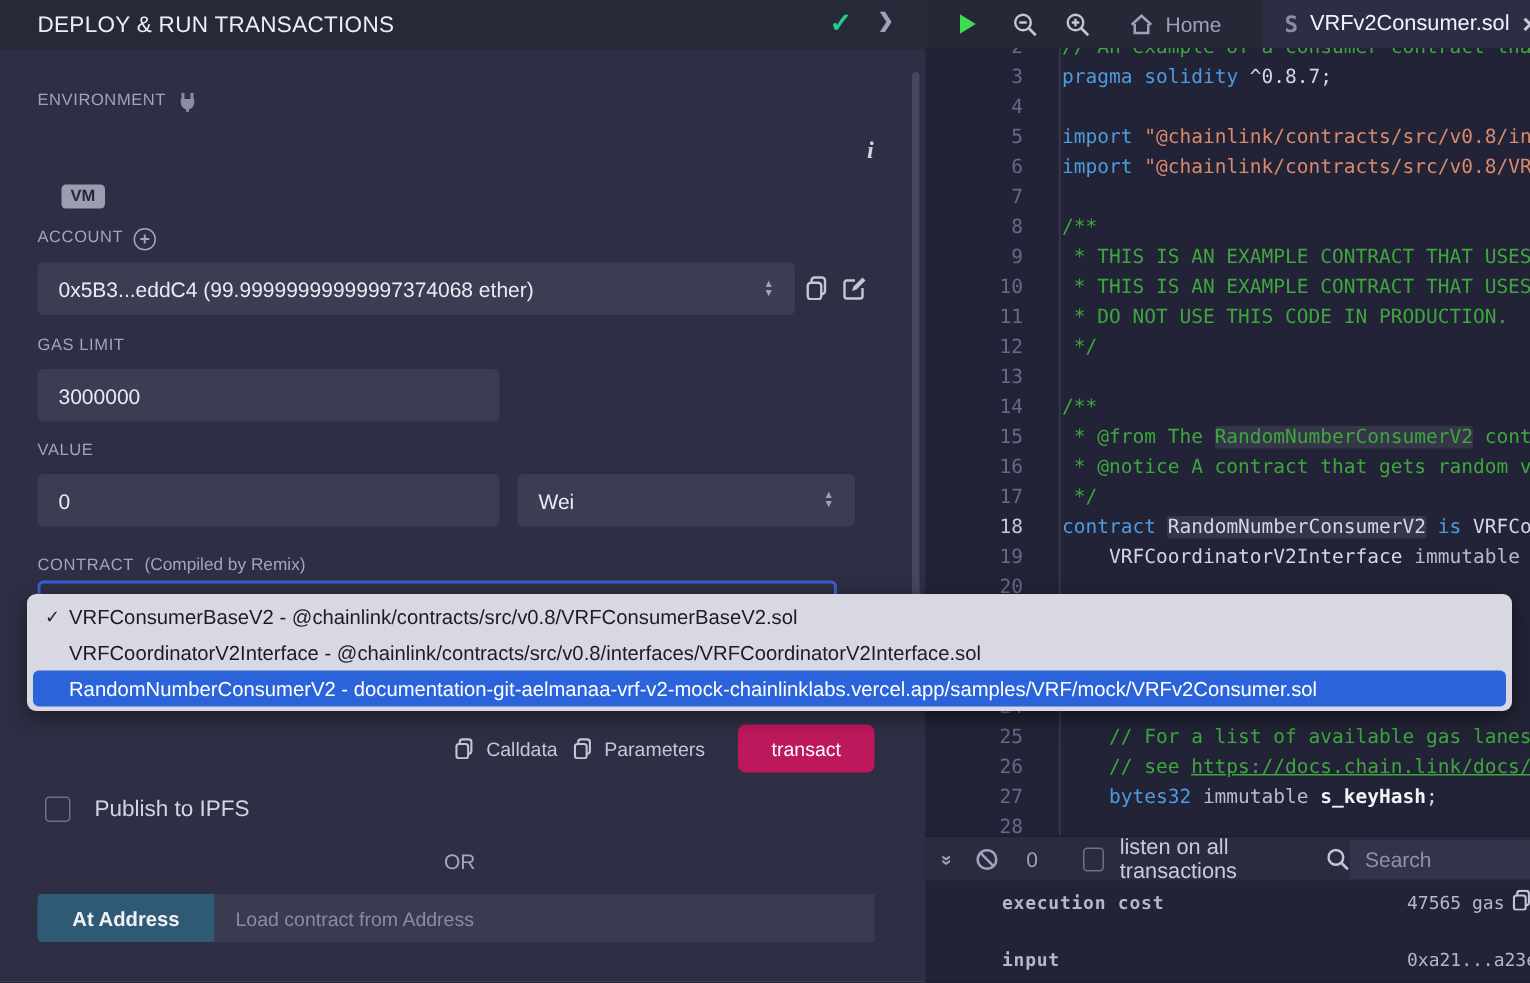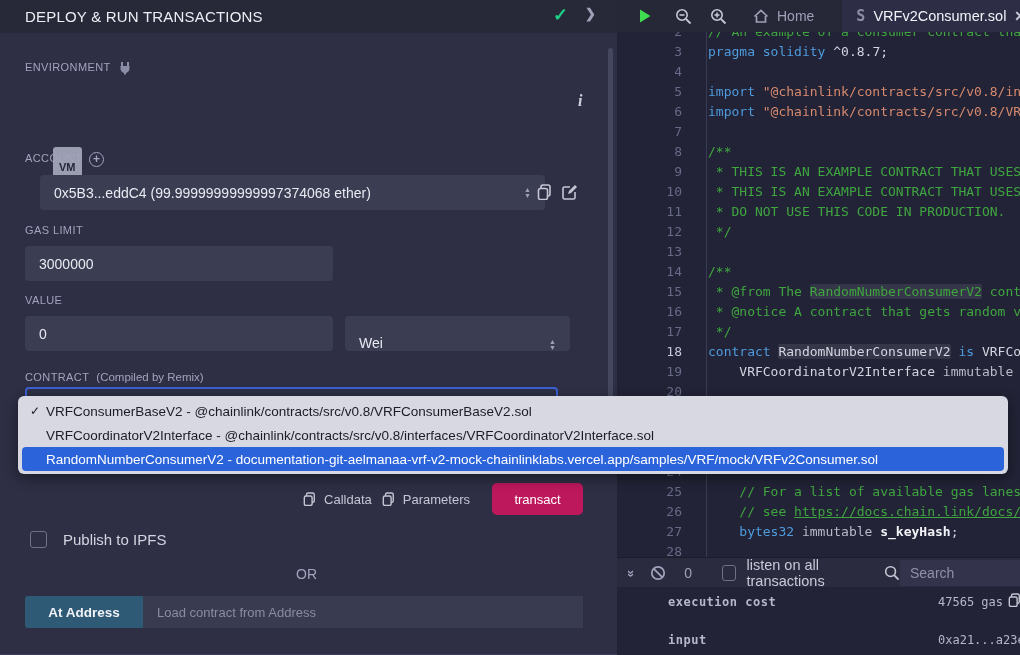--- a/index.html
+++ b/index.html
@@ -12,21 +12,21 @@
   .panel-title { color:#edeef5; font-size:15px; letter-spacing:.2px; margin-left:25px; }
   .hdr-check { position:absolute; left:553px; top:4px; color:#1ecf86; font-size:18px; font-weight:bold; }
   .hdr-chevron { position:absolute; left:585px; top:6px; color:#9fa1b8; font-size:13px; font-weight:bold; }
 
   .lbl { position:absolute; color:#a2a3bd; font-size:11px; letter-spacing:.4px; display:flex; align-items:flex-start; gap:7px; }
   .sub-lbl { font-size:11.5px; letter-spacing:0; }
   .field { position:absolute; background:#3b3d52; border-radius:4px; color:#e9eaf2; font-size:14px; display:flex; align-items:center; padding:0 14px; }
   .field input { background:transparent; border:none; outline:none; color:#e9eaf2; font-size:14px; width:100%; font-family:"Liberation Sans", sans-serif; }
   .field input::placeholder { color:#8a8ca3; }
   .spinner { margin-left:auto; display:flex; flex-direction:column; color:#9fa1b8; font-size:7px; line-height:6px; }
-  .vm-badge { position:absolute; left:53px; top:123px; background:#9b9db1; color:#262737; font-size:11px; font-weight:bold; padding:14px 6px; border-radius:3px;margin-top:24px; }
+  .vm-badge { position:absolute; left:41px; top:123px; background:#9b9db1; color:#262737; font-size:11px; font-weight:bold; padding:2px 6px; border-radius:3px; }
   .icon-plus { width:15px; height:15px; border:1.5px solid #a2a3bd; border-radius:50%; color:#a2a3bd; font-size:12px; line-height:12px; text-align:center; font-weight:bold; }
   .icon-info { color:#d0d1de; font-family:"Liberation Serif", serif; font-style:italic; font-weight:bold; font-size:16px; }
   svg.ic { display:block; }
   .scroll-thumb { position:absolute; left:608px; top:48px; width:5px; height:390px; background:#45475f; border-radius:3px; }
 
   .act-row { position:absolute; left:0; top:483px; width:583px; display:flex; align-items:center; justify-content:flex-end; gap:10px; }
   .act-link { display:flex; align-items:center; gap:8px; color:#c5c6d4; font-size:13px; }
   .btn-transact { margin-left:12px; background:#be185d; color:#fff; font-size:13px; border:none; border-radius:5px; width:91px; height:32px; font-family:"Liberation Sans", sans-serif; }
   .chk { width:17px; height:17px; border:1px solid #6f7189; border-radius:3px; background:transparent; }
   .publish-row { position:absolute; left:30px; top:531px; display:flex; align-items:center; gap:16px; color:#d3d4e0; font-size:15px; }
@@ -97,21 +97,21 @@
         <path d="M7 11v2.5" stroke="#8b8da8" stroke-width="2"></path>
       </svg>
     </div>
     <span class="icon-info" style="position:absolute; left:578px; top:92px;">i</span>
     <div class="vm-badge">VM</div>
 
     <div class="lbl" style="left:25px; top:152px;">
       <span>ACCOUNT</span>
       <span class="icon-plus">+</span>
     </div>
-    <div class="field" style="left:40px; top:175px; width:505px; height:35px;">
+    <div class="field" style="left:25px; top:175px; width:505px; height:35px;">
       <span>0x5B3...eddC4 (99.99999999999997374068 ether)</span>
       <span class="spinner">
           <span>▲</span>
           <span>▼</span>
         </span>
     </div>
     <svg class="ic" style="position:absolute; left:537px; top:184px;" width="15" height="16" viewBox="0 0 15 16">
       <rect x="4" y="1" width="9" height="11" rx="2" fill="none" stroke="#c5c6d4" stroke-width="1.6"></rect>
       <rect x="1.5" y="4.5" width="9" height="11" rx="2" fill="#2e2f45" stroke="#c5c6d4" stroke-width="1.6"></rect>
     </svg>
@@ -126,21 +126,21 @@
     <div class="field" style="left:25px; top:246px; width:308px; height:35px;">
       <input value="3000000" style="">
     </div>
 
     <div class="lbl" style="left:25px; top:294px;">
       <span>VALUE</span>
     </div>
     <div class="field" style="left:25px; top:316px; width:308px; height:35px;">
       <input value="0" style="">
     </div>
-    <div class="field" style="left:345px; top:316px; width:225px; height:35px;align-items:flex-end;">
+    <div class="field" style="left:345px; top:316px; width:225px; height:35px;">
       <span>Wei</span>
       <span class="spinner">
           <span>▲</span>
           <span>▼</span>
         </span>
     </div>
 
     <div class="lbl" style="left:25px; top:371px;">
       <span>CONTRACT</span>
       <span class="sub-lbl">(Compiled by Remix)</span>

